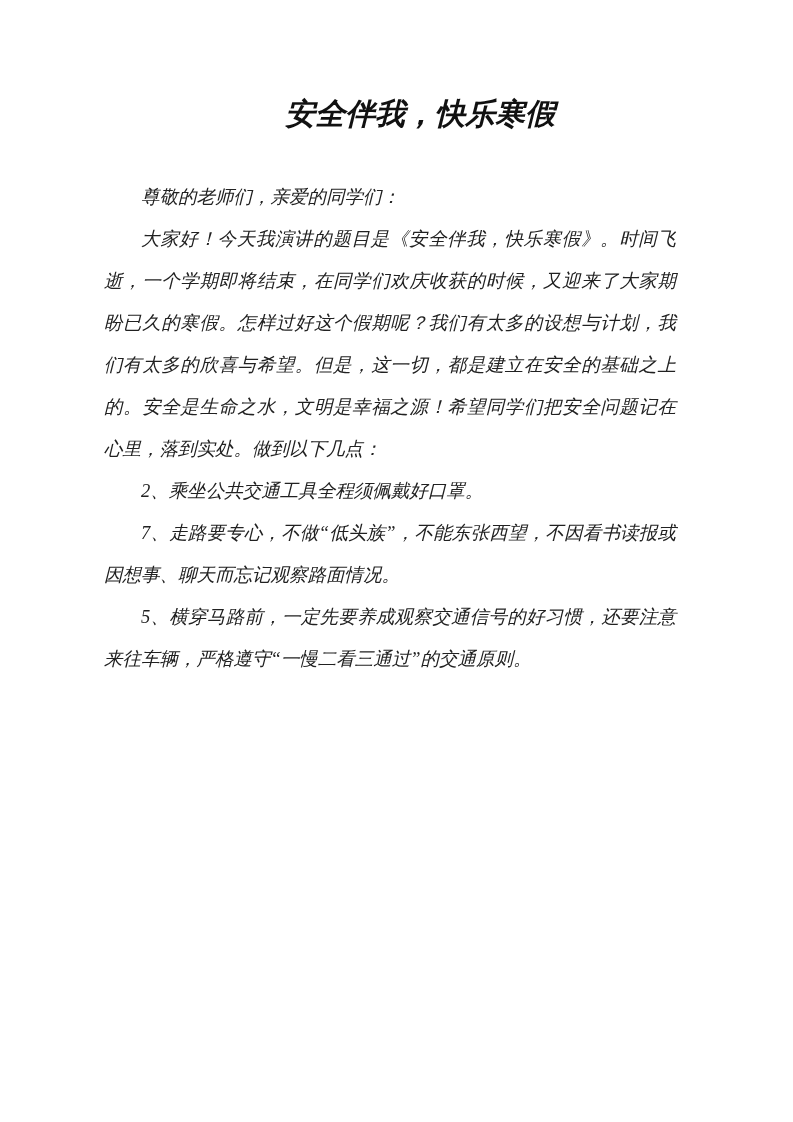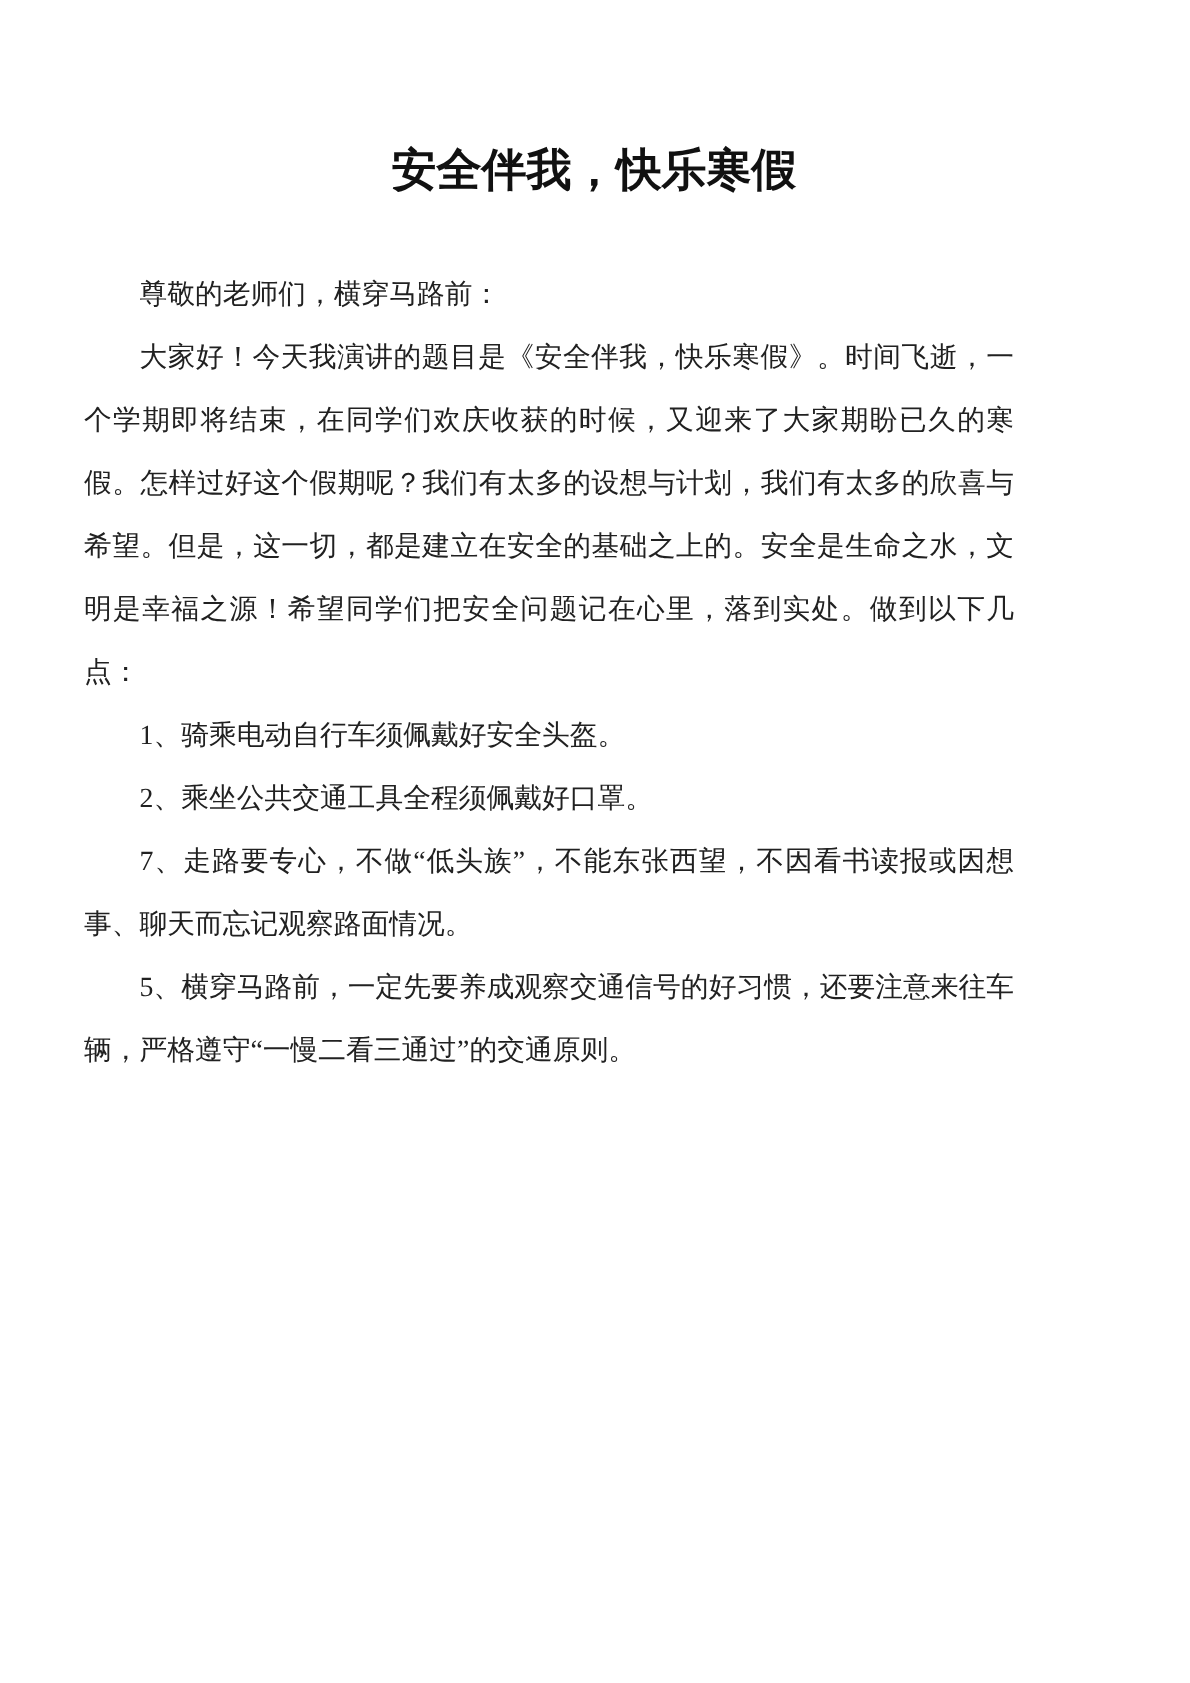--- a/index.html
+++ b/index.html
@@ -16,21 +16,22 @@
     position: relative;
     width: 793px;
     height: 1122px;
     margin: 0 auto;
     background: var(--page-bg);
     color: var(--text-color);
     overflow: hidden;
     font-family: "Liberation Serif", "DejaVu Serif", serif;
   }
   .content {
-    padding: 90px 117px 0 56px;
+    padding: 90px 117px 0 104px;
+    font-style: italic;
   }
   .doc-title {
     margin: 0 0 38px 0;
     font-family: "Liberation Sans", "DejaVu Sans", sans-serif;
     font-weight: bold;
     font-size: 30px;
     line-height: 48px;
     text-align: center;
     text-indent: 2em; 
     white-space: nowrap;
@@ -46,21 +47,20 @@
     color: var(--text-color);
   }
 </style>
 </head>
 <body>
 
 <div class="page">
   <div class="content">
     <h1 class="doc-title">安全伴我，快乐寒假</h1>
     <div class="doc-body">
-      <p>尊敬的老师们，横穿马路前：</p>
+      <p>尊敬的老师们，亲爱的同学们：</p>
       <p>大家好！今天我演讲的题目是《安全伴我，快乐寒假》。时间飞逝，一个学期即将结束，在同学们欢庆收获的时候，又迎来了大家期盼已久的寒假。怎样过好这个假期呢？我们有太多的设想与计划，我们有太多的欣喜与希望。但是，这一切，都是建立在安全的基础之上的。安全是生命之水，文明是幸福之源！希望同学们把安全问题记在心里，落到实处。做到以下几点：</p>
-      <p>1、骑乘电动自行车须佩戴好安全头盔。</p>
       <p>2、乘坐公共交通工具全程须佩戴好口罩。</p>
       <p>7、走路要专心，不做“低头族”，不能东张西望，不因看书读报或因想事、聊天而忘记观察路面情况。</p>
       <p>5、横穿马路前，一定先要养成观察交通信号的好习惯，还要注意来往车辆，严格遵守“一慢二看三通过”的交通原则。</p>
     </div>
   </div>
 </div>
 
 </body></html>

